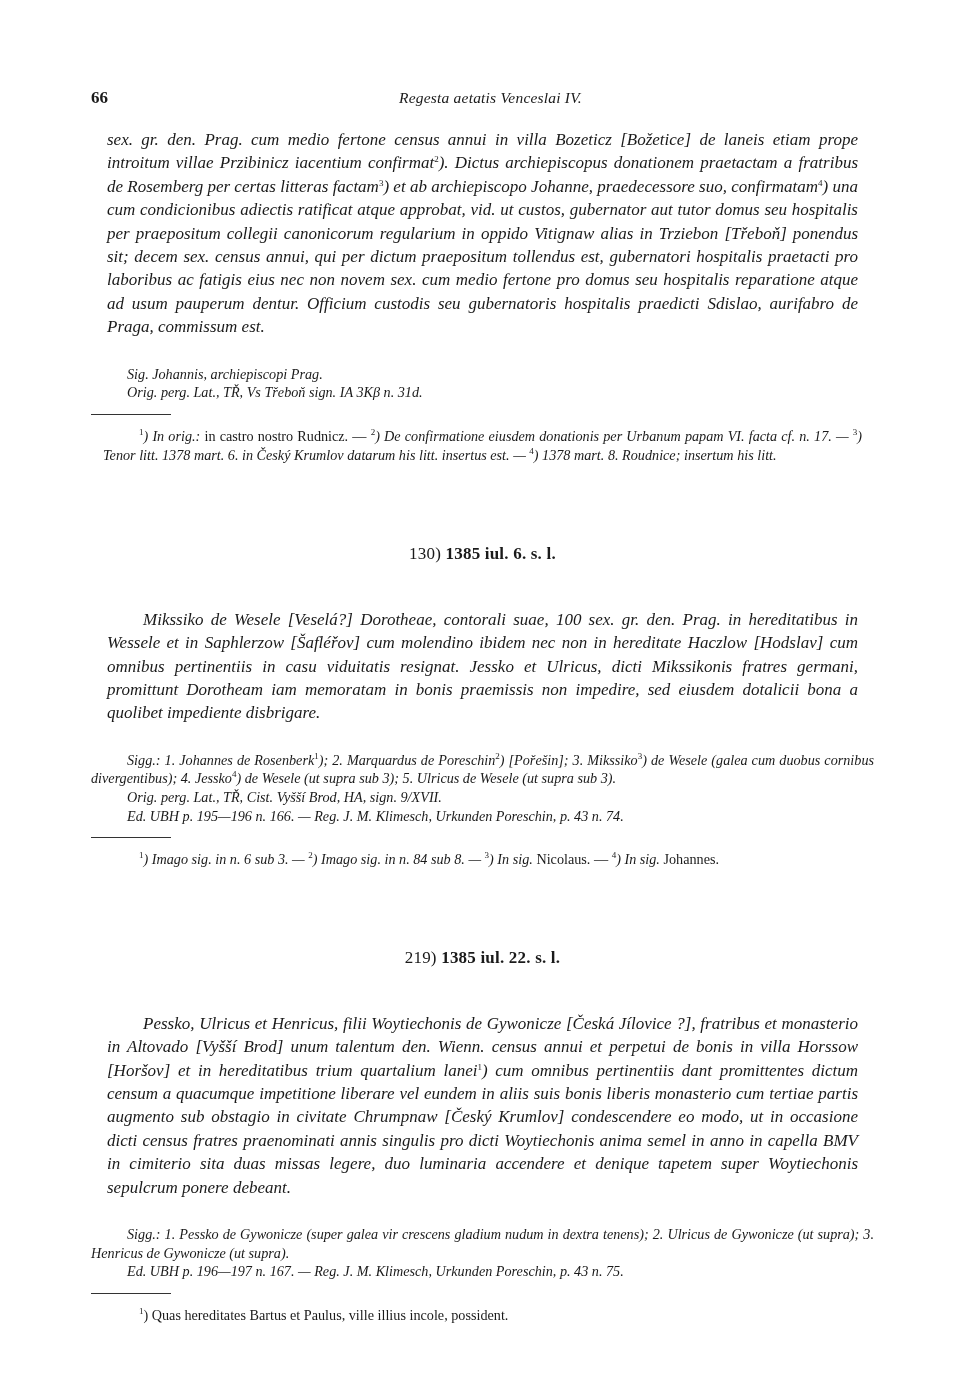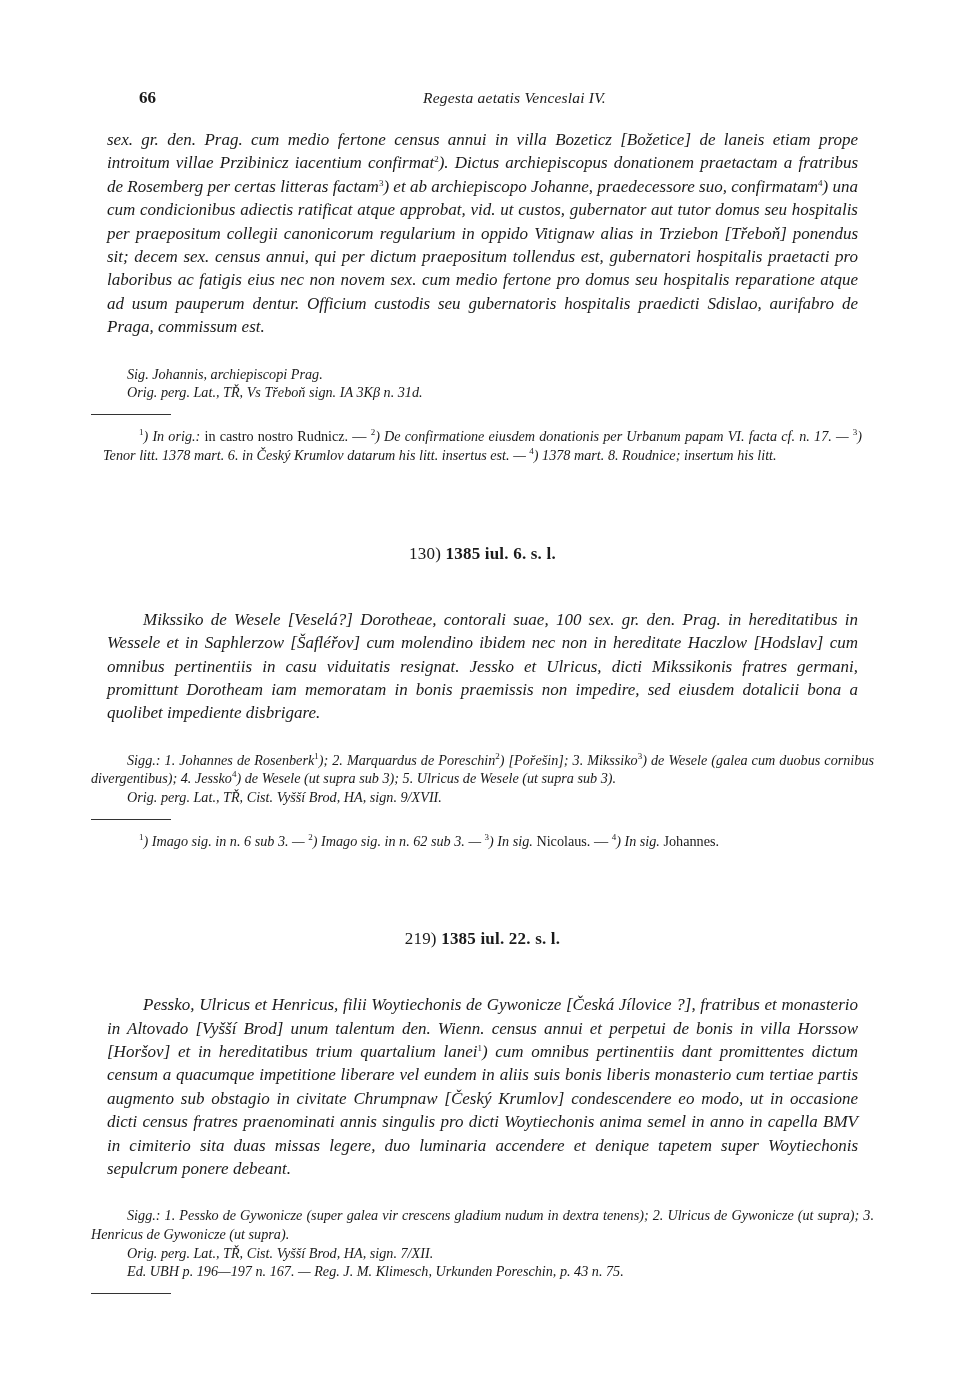--- a/index.html
+++ b/index.html
@@ -1,21 +1,21 @@
 <!DOCTYPE html>
 <html><head>
   <meta charset="utf-8">
   <style>
     html, body { margin: 0; padding: 0; background: #ffffff; }
     body {
       width: 960px; height: 1375px; position: relative; overflow: hidden;
       font-family: "Liberation Serif", "DejaVu Serif", serif; color: #1a1a1a;
     }
     .page { position: absolute; left: 91px; top: 88px; width: 783px; }
-    .running-head { position: relative; height: 26px; margin-left: 48px; }
+    .running-head { position: relative; height: 26px; }
     .page-number { position: absolute; left: 0; top: 0; font-weight: bold; font-size: 17px; }
     .running-title { position: absolute; left: 16px; right: 0; top: 1px; text-align: center; font-style: italic; font-size: 15.5px; letter-spacing: 0.2px; }
     .main-text { font-style: italic; font-size: 17px; line-height: 23.4px; text-align: justify; margin: 16px; }
     .main-text.indent { text-indent: 36px; }
     .main-text.first { margin-top: 14px; }
     .roman { font-style: normal; }
     sup { font-size: 9px; font-style: normal; line-height: 0; vertical-align: 6px; }
     .apparatus { font-style: italic; font-size: 14.2px; line-height: 18.6px; margin: 0; text-align: justify; }
     .apparatus.ind { padding-left: 36px; }
     .apparatus.hang { text-indent: 36px; }
@@ -47,29 +47,30 @@
   <p class="footnotes"><sup>1</sup><span>) In orig.:</span><span class="roman"> in castro nostro Rudnicz. — </span><sup>2</sup><span>) De confirmatione eiusdem donationis per Urbanum papam VI. facta cf. n. 17. — </span><sup>3</sup><span>) Tenor litt. 1378 mart. 6. in Český Krumlov datarum his litt. insertus est. — </span><sup>4</sup><span>) 1378 mart. 8. Roudnice; insertum his litt.</span></p>
 
   <div class="gap-lg"></div>
 
   <p class="entry-heading"><span>130)</span> <b>1385 iul. 6. s. l.</b></p>
   <div class="gap-md"></div>
   <p class="main-text indent">Mikssiko de Wesele [Veselá?] Dorotheae, contorali suae, 100 sex. gr. den. Prag. in hereditatibus in Wessele et in Saphlerzow [Šafléřov] cum molendino ibidem nec non in hereditate Haczlow [Hodslav] cum omnibus pertinentiis in casu viduitatis resignat. Jessko et Ulricus, dicti Mikssikonis fratres germani, promittunt Dorotheam iam memoratam in bonis praemissis non impedire, sed eiusdem dotalicii bona a quolibet impediente disbrigare.</p>
   <div class="gap-sm"></div>
   <p class="apparatus hang"><span>Sigg.: 1. Johannes de Rosenberk</span><sup>1</sup><span>); 2. Marquardus de Poreschin</span><sup>2</sup><span>) [Pořešin]; 3. Mikssiko</span><sup>3</sup><span>) de Wesele (galea cum duobus cornibus divergentibus); 4. Jessko</span><sup>4</sup><span>) de Wesele (ut supra sub 3); 5. Ulricus de Wesele (ut supra sub 3).</span></p>
   <p class="apparatus ind">Orig. perg. Lat., TŘ, Cist. Vyšší Brod, HA, sign. 9/XVII.</p>
+  <p class="apparatus ind">Ed. UBH p. 195—196 n. 166. — Reg. J. M. Klimesch, Urkunden Poreschin, p. 43 n. 74.</p>
 
   <div class="rule"></div>
-  <p class="footnotes"><sup>1</sup><span>) Imago sig. in n. 6 sub 3. — </span><sup>2</sup><span>) Imago sig. in n. 62 sub 3. — </span><sup>3</sup><span>) In sig.</span><span class="roman"> Nicolaus. — </span><sup>4</sup><span>) In sig.</span><span class="roman"> Johannes.</span></p>
+  <p class="footnotes"><sup>1</sup><span>) Imago sig. in n. 6 sub 3. — </span><sup>2</sup><span>) Imago sig. in n. 84 sub 8. — </span><sup>3</sup><span>) In sig.</span><span class="roman"> Nicolaus. — </span><sup>4</sup><span>) In sig.</span><span class="roman"> Johannes.</span></p>
 
   <div class="gap-lg"></div>
 
   <p class="entry-heading"><span>219)</span> <b>1385 iul. 22. s. l.</b></p>
   <div class="gap-md"></div>
   <p class="main-text indent"><span>Pessko, Ulricus et Henricus, filii Woytiechonis de Gywonicze [Česká Jílovice ?], fratribus et monasterio in Altovado [Vyšší Brod] unum talentum den. Wienn. census annui et perpetui de bonis in villa Horssow [Horšov] et in hereditatibus trium quartalium lanei</span><sup>1</sup><span>) cum omnibus pertinentiis dant promittentes dictum censum a quacumque impetitione liberare vel eundem in aliis suis bonis liberis monasterio cum tertiae partis augmento sub obstagio in civitate Chrumpnaw [Český Krumlov] condescendere eo modo, ut in occasione dicti census fratres praenominati annis singulis pro dicti Woytiechonis anima semel in anno in capella BMV in cimiterio sita duas missas legere, duo luminaria accendere et denique tapetem super Woytiechonis sepulcrum ponere debeant.</span></p>
   <div class="gap-sm"></div>
   <p class="apparatus hang">Sigg.: 1. Pessko de Gywonicze (super galea vir crescens gladium nudum in dextra tenens); 2. Ulricus de Gywonicze (ut supra); 3. Henricus de Gywonicze (ut supra).</p>
-  <p class="apparatus ind">Orig. perg. Lat., TŘ, Cist. Vyšší Brod, HA, sign. 7/XII.</p>
   <p class="apparatus ind">Ed. UBH p. 196—197 n. 167. — Reg. J. M. Klimesch, Urkunden Poreschin, p. 43 n. 75.</p>
 
   <div class="rule"></div>
+  <p class="footnotes"><sup>1</sup><span class="roman">) Quas hereditates Bartus et Paulus, ville illius incole, possident.</span></p>
 
 </div>
 
 </body></html>

